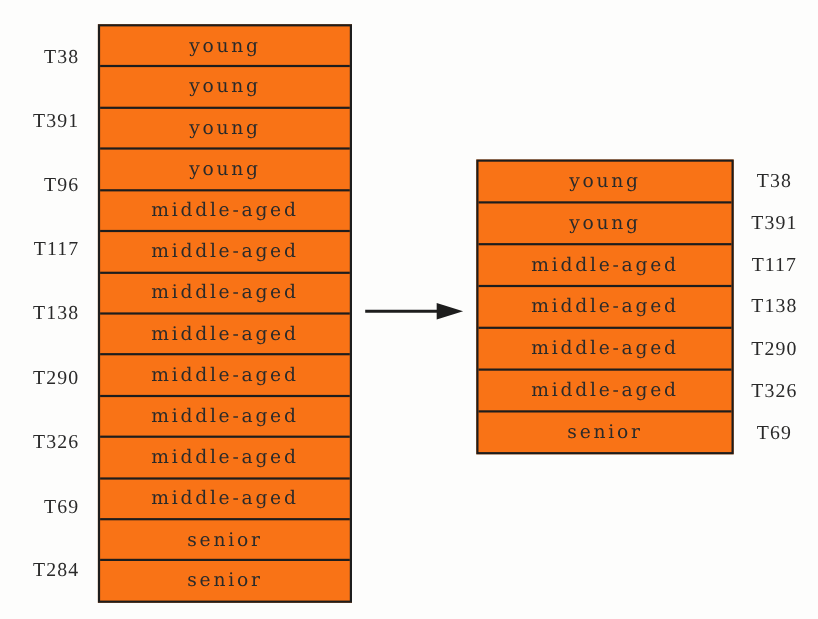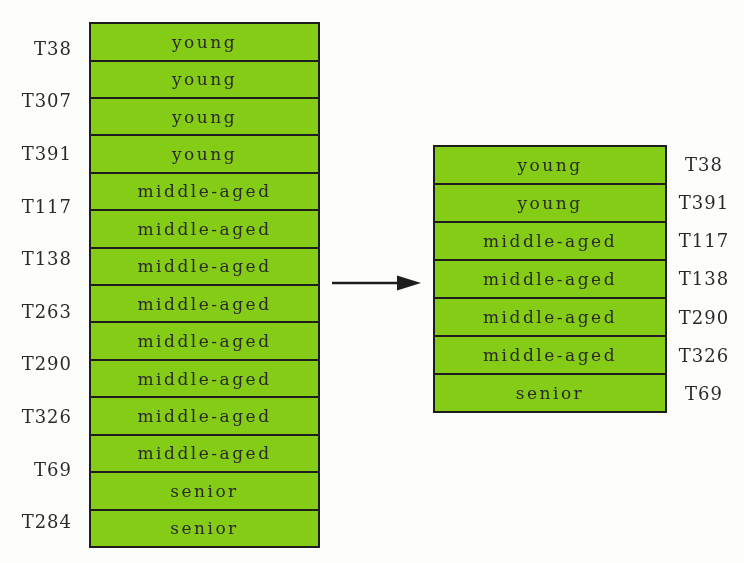--- a/index.html
+++ b/index.html
@@ -15,20 +15,21 @@
     font-family: "DejaVu Serif", "Liberation Serif", serif;
     color: #222222;
     overflow: hidden;
   }
 
   
   .id-col {
     position: absolute;
     display: flex;
     flex-direction: column;
+    font-family: Liberation Serif, serif;
   }
   .id-col .id-cell {
     flex: 1;
     display: flex;
     align-items: center;
     font-size: 18px;
     letter-spacing: 1px;
     color: #2a2a2a;
   }
   .id-col-left {
@@ -50,23 +51,22 @@
   .id-col-right .id-cell {
     justify-content: center;
   }
 
   
   .box-table {
     position: absolute;
     display: flex;
     flex-direction: column;
     border: 2px solid #1d1d1d;
-    background: #84cc16;
+    background: #f97316;
     box-sizing: border-box;
-    justify-content: flex-end;
   }
   .box-table .cat-cell {
     flex: 1;
     display: flex;
     align-items: center;
     justify-content: center;
     border-bottom: 2px solid #1d1d1d;
     font-size: 17px;
     letter-spacing: 2.5px;
     color: #2a2a2a;
@@ -100,31 +100,30 @@
 </head>
 <body>
 
 <div class="canvas">
 
   <div class="id-col id-col-left">
 
       <div class="id-cell">T38</div>
 
 
-      <div class="id-cell">T307</div>
 
       <div class="id-cell">T391</div>
 
+      <div class="id-cell">T96</div>
 
       <div class="id-cell">T117</div>
 
       <div class="id-cell">T138</div>
 
 
-      <div class="id-cell">T263</div>
 
       <div class="id-cell">T290</div>
 
 
       <div class="id-cell">T326</div>
 
       <div class="id-cell">T69</div>
 
       <div class="id-cell">T284</div>
     </div>

